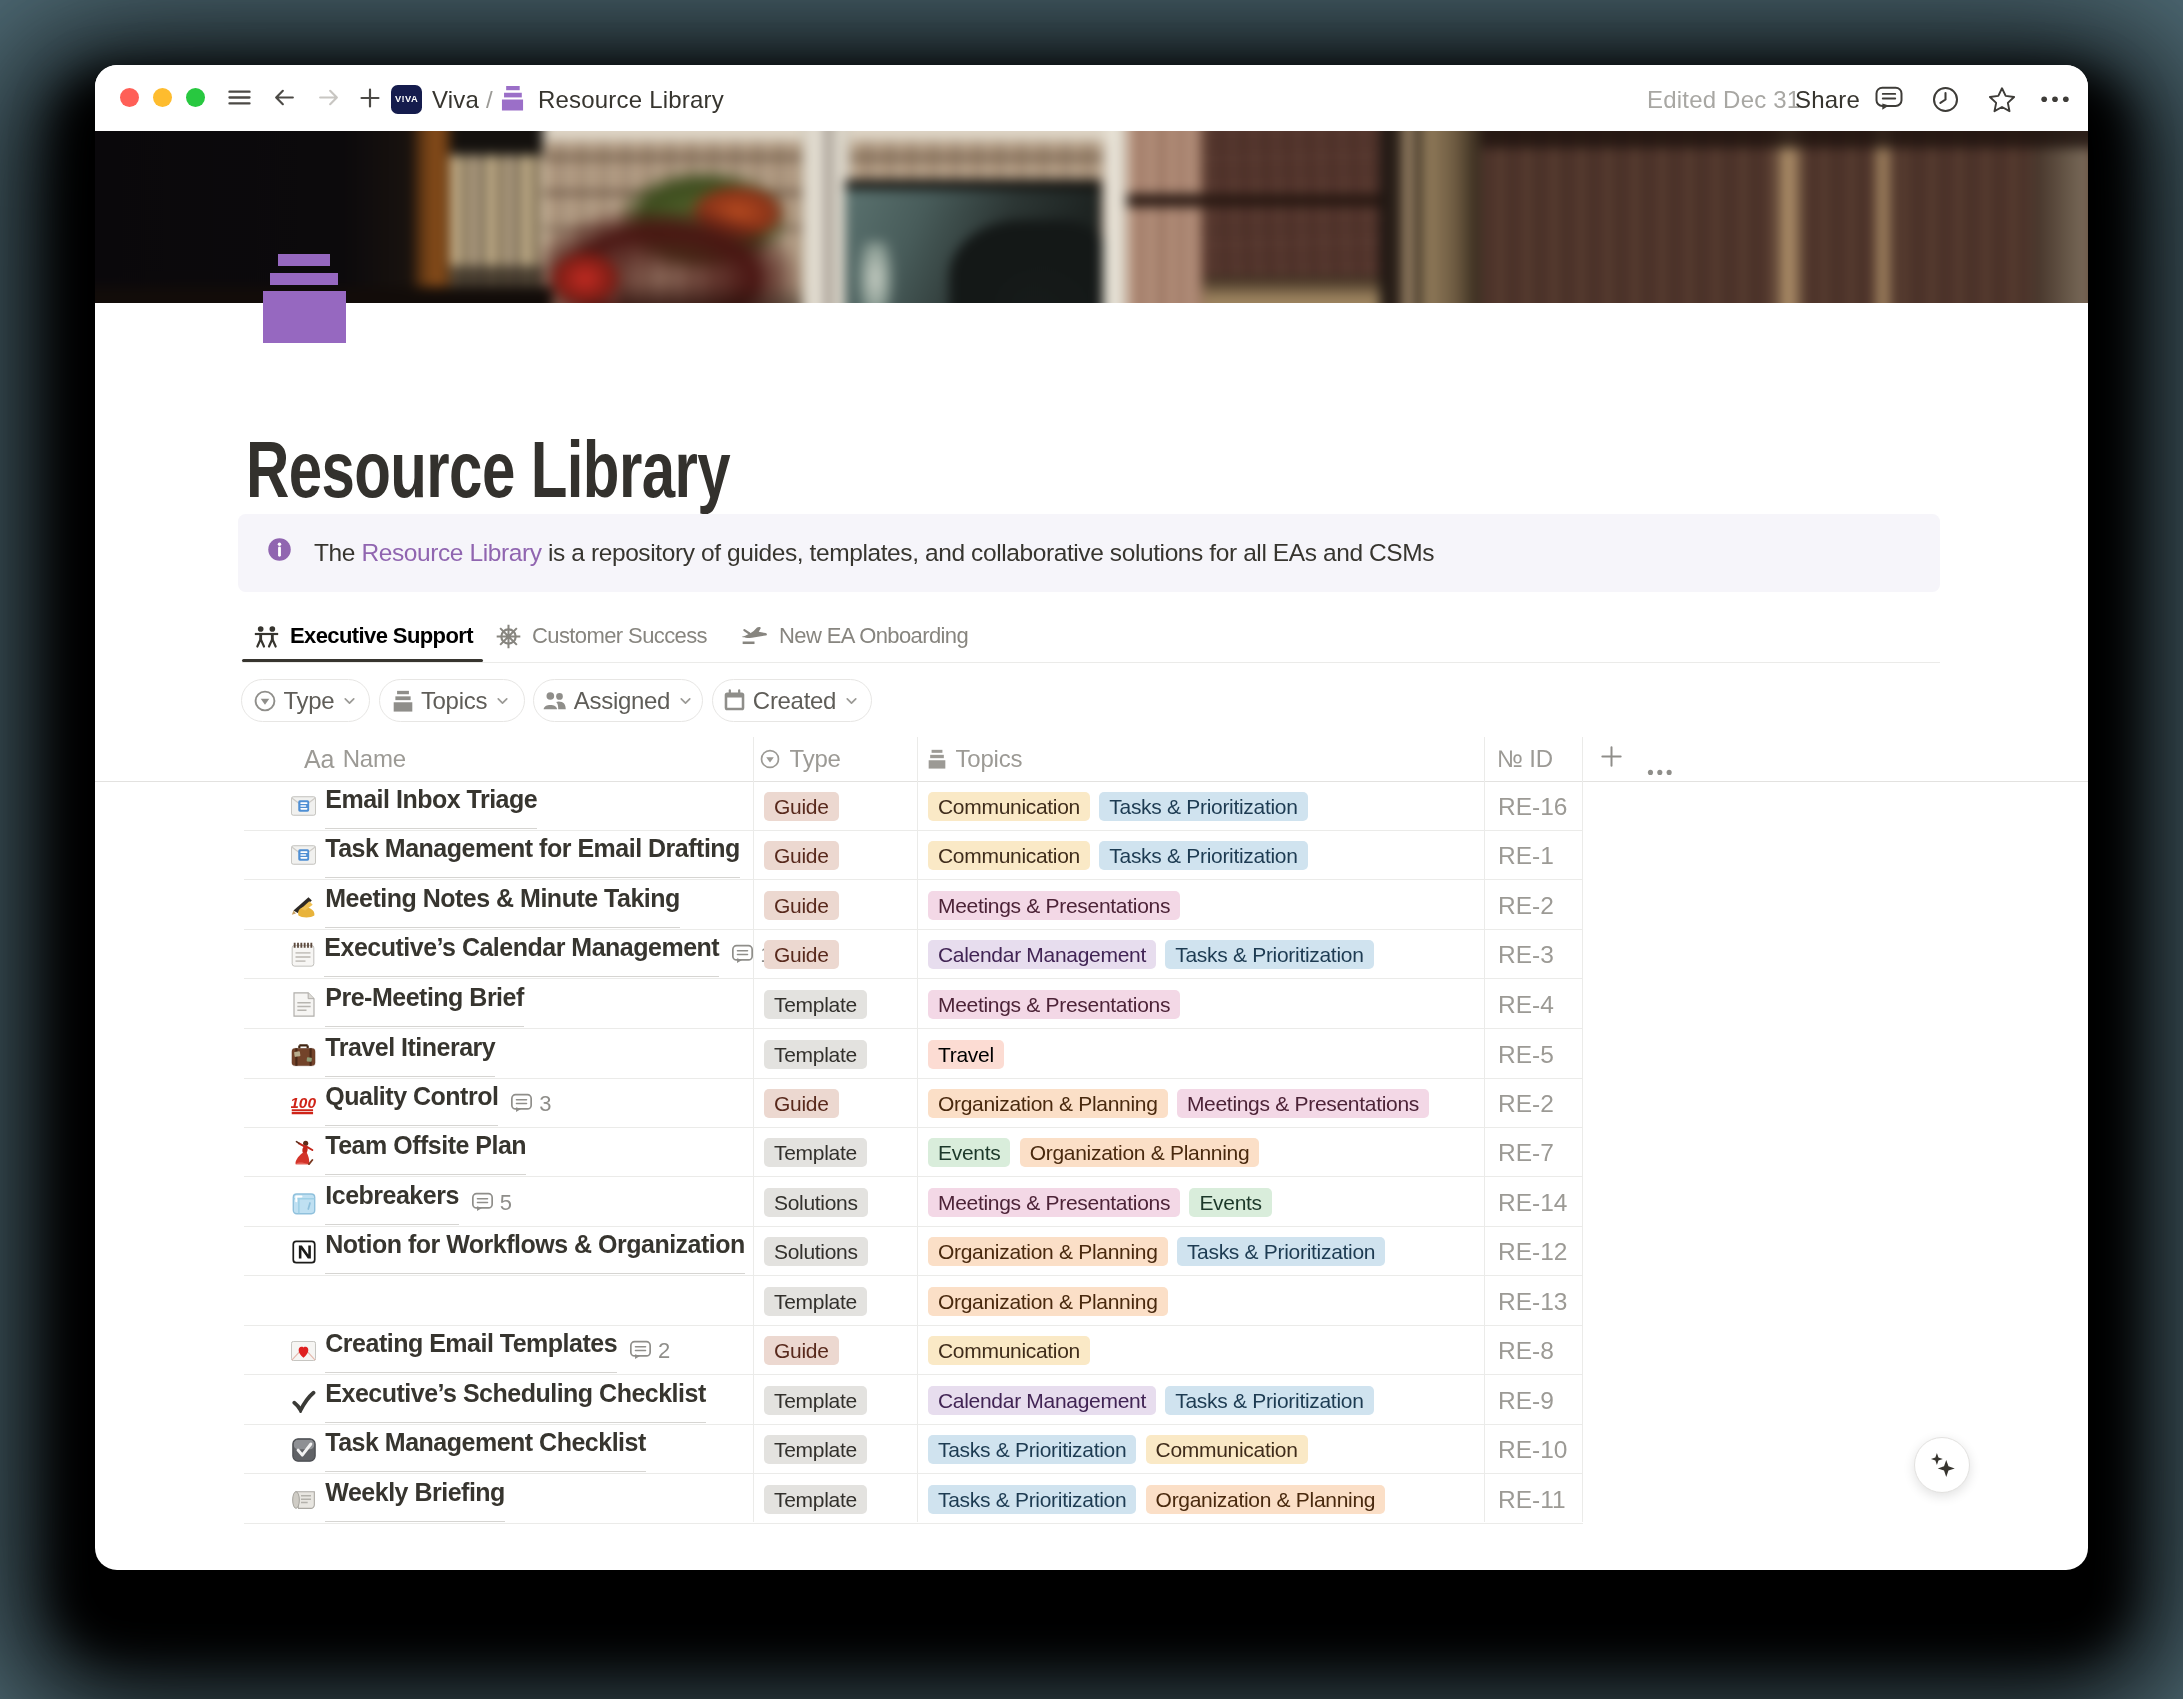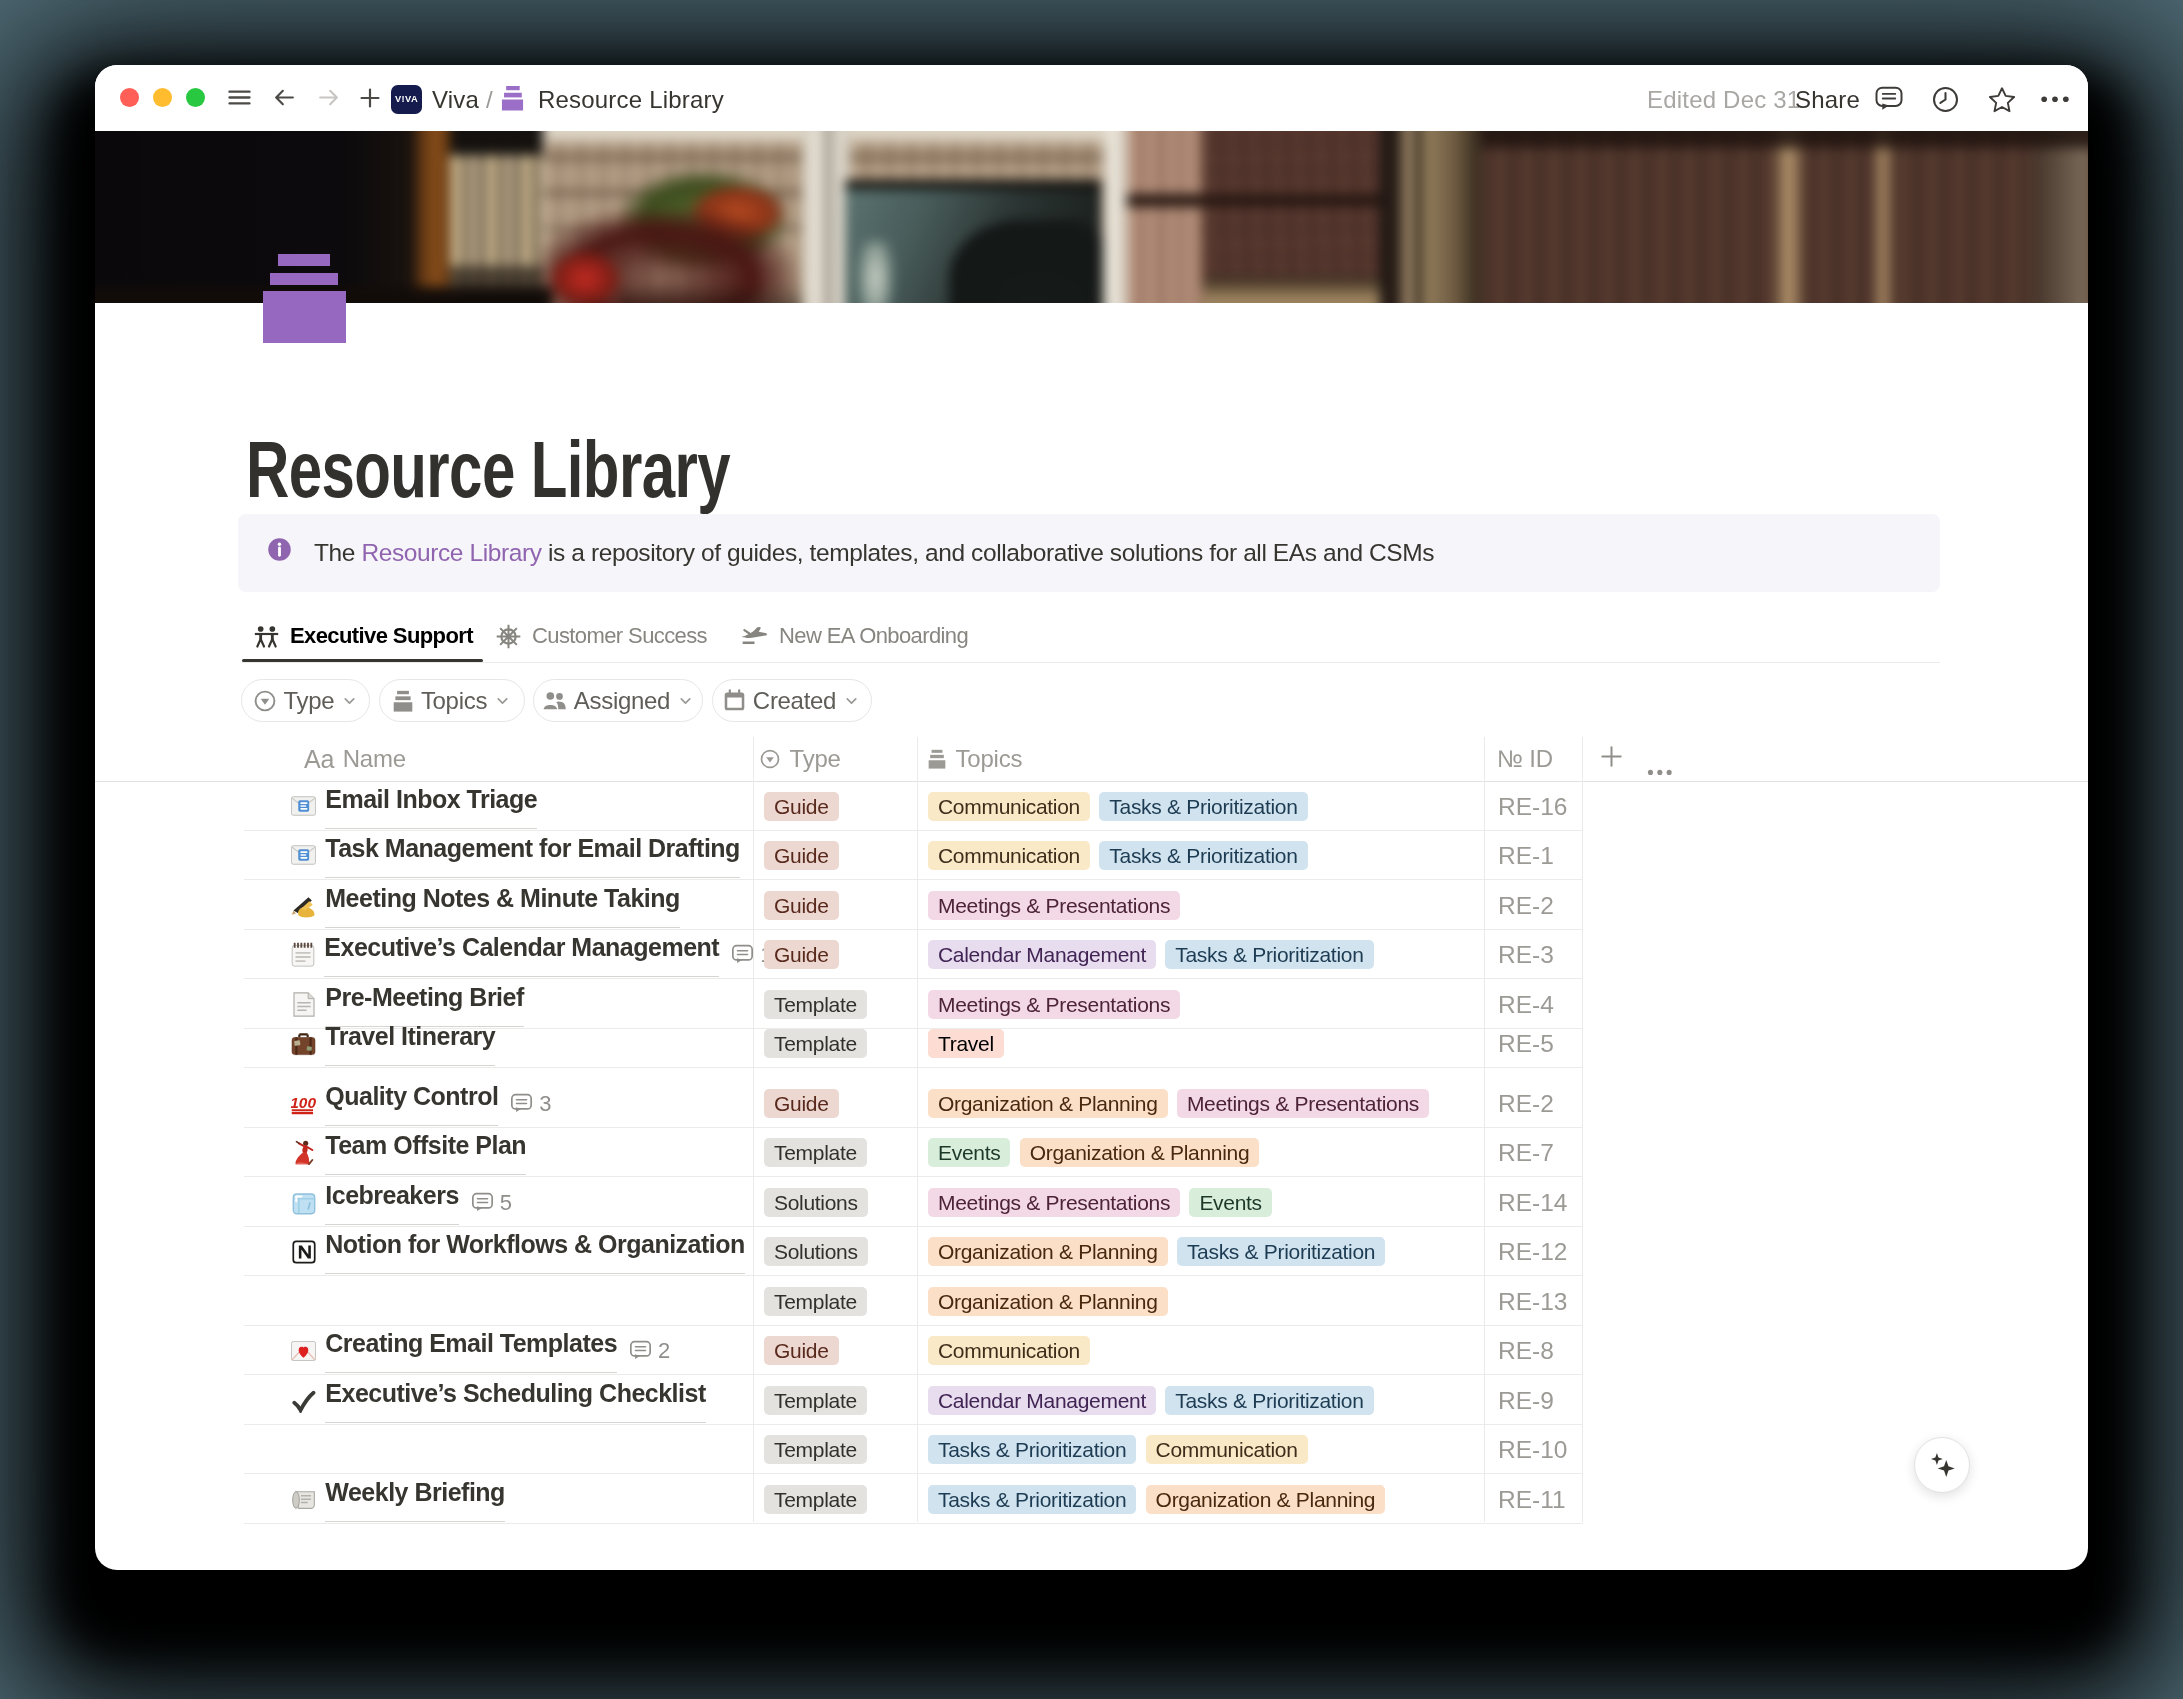--- a/index.html
+++ b/index.html
@@ -341,21 +341,21 @@
             <span class="nm">Pre-Meeting Brief</span>
           </div>
  <div class="c-type">
             <span class="chip" style="background:#e3e2df;color:#32302c">Template</span>
           </div>
  <div class="c-topics">
             <span class="chip" style="background:#f3d8e6;color:#4c2337">Meetings &amp; Presentations</span>
           </div>
  <div class="c-id">RE-4</div>
 </div>
-<div class="trow" style="top:237px;border-bottom:1.3px solid #ebebe9">
+<div class="trow" style="top:248px;border-bottom:1.3px solid #ebebe9">
  <div class="c-name">
             <span class="emj">
               <svg width="25" height="24" viewBox="0 0 30 28" style="">
                 <rect x="1" y="6" width="28" height="21" rx="4" fill="#73432a"></rect>
                 <rect x="1" y="6" width="28" height="21" rx="4" fill="none" stroke="#46241426" stroke-width="1.6"></rect>
                 <path d="M10 2.5 h10 M10 2.5 V6 M20 2.5 V6" fill="none" stroke="#3f2410" stroke-width="2.6"></path>
                 <path d="M6.5 6 v21 M23.5 6 v21" stroke="#4a2917" stroke-width="2.6"></path>
                 <rect x="4" y="10" width="7" height="6" rx="1" fill="#b8ad8e" transform="rotate(-8 7 13)"></rect>
                 <rect x="19" y="17" width="6" height="5" rx="1" fill="#8e9a74" transform="rotate(6 22 19)"></rect>
               </svg>
@@ -517,20 +517,31 @@
  <div class="c-type">
             <span class="chip" style="background:#e3e2df;color:#32302c">Template</span>
           </div>
  <div class="c-topics">
             <span class="chip" style="background:#e7ddee;color:#412454">Calendar Management</span>
             <span class="chip" style="background:#d0e3ef;color:#1d3b52">Tasks &amp; Prioritization</span>
           </div>
  <div class="c-id">RE-9</div>
 </div>
 <div class="trow" style="top:643px;border-bottom:1.3px solid #ebebe9">
+ <div class="c-name">
+            <span class="emj">
+              <svg width="24" height="24" viewBox="0 0 28 28" style="">
+                <rect x="1" y="1" width="26" height="26" rx="6" fill="#606266"></rect>
+                <rect x="2" y="2" width="24" height="11" rx="5" fill="#8e9094"></rect>
+                <rect x="1" y="1" width="26" height="26" rx="6" fill="none" stroke="#4a4c50" stroke-width="1.4"></rect>
+                <path d="M7 14 L12 20 L22 7" fill="none" stroke="#f2f2f2" stroke-width="3.4" stroke-linecap="round" stroke-linejoin="round"></path>
+              </svg>
+            </span>
+            <span class="nm">Task Management Checklist</span>
+          </div>
  <div class="c-type">
             <span class="chip" style="background:#e3e2df;color:#32302c">Template</span>
           </div>
  <div class="c-topics">
             <span class="chip" style="background:#d0e3ef;color:#1d3b52">Tasks &amp; Prioritization</span>
             <span class="chip" style="background:#fae9c6;color:#3f2c1b">Communication</span>
           </div>
  <div class="c-id">RE-10</div>
 </div>
 <div class="trow" style="top:693px;border-bottom:1.3px solid #ebebe9">

